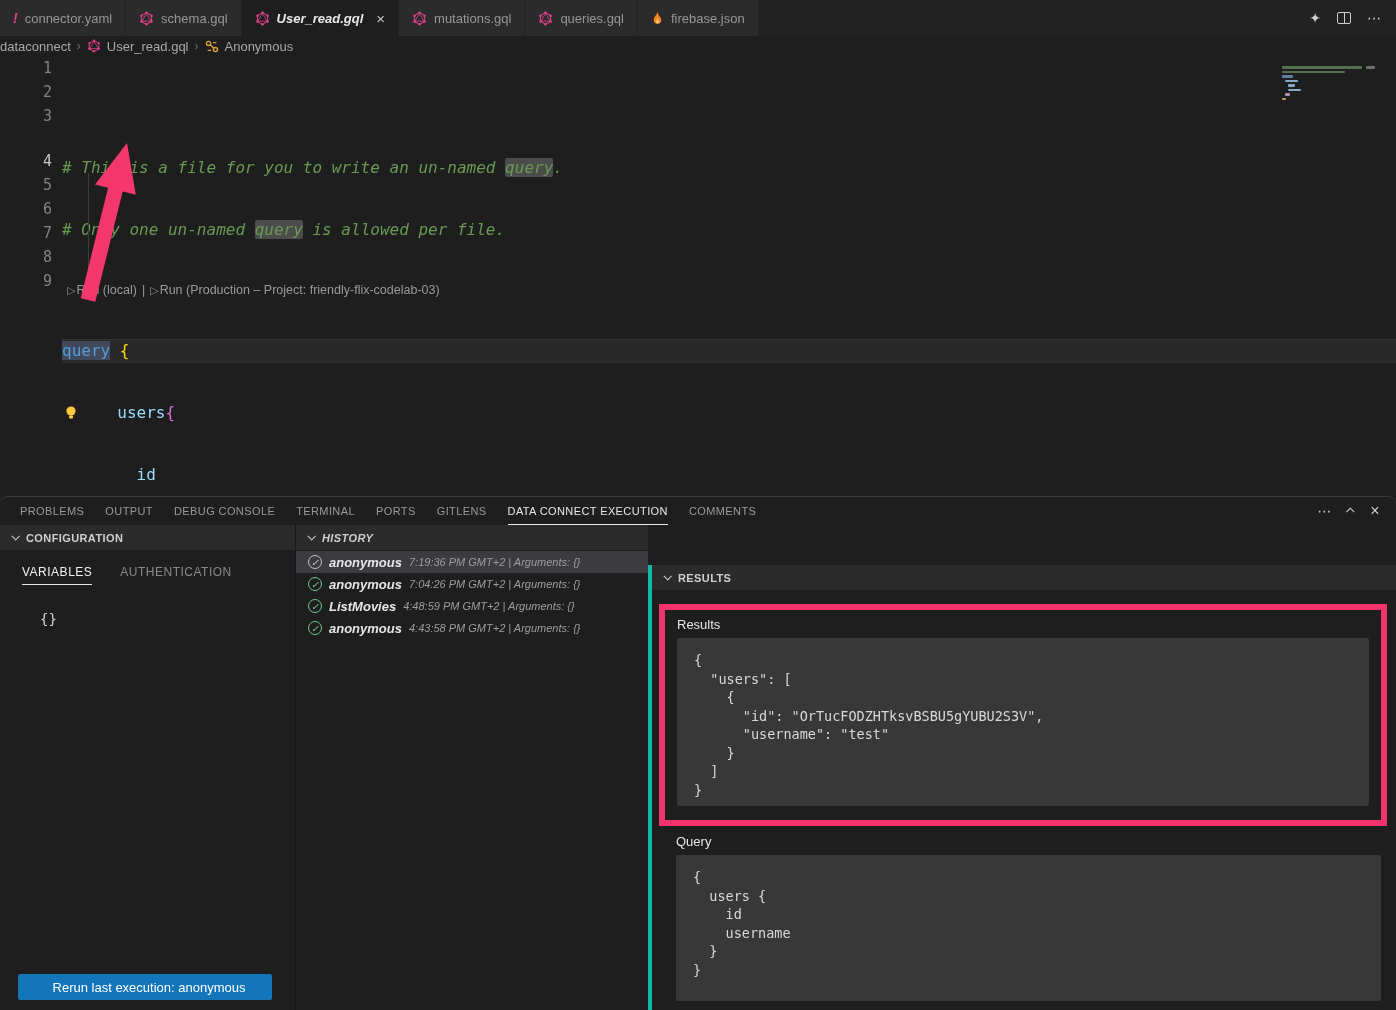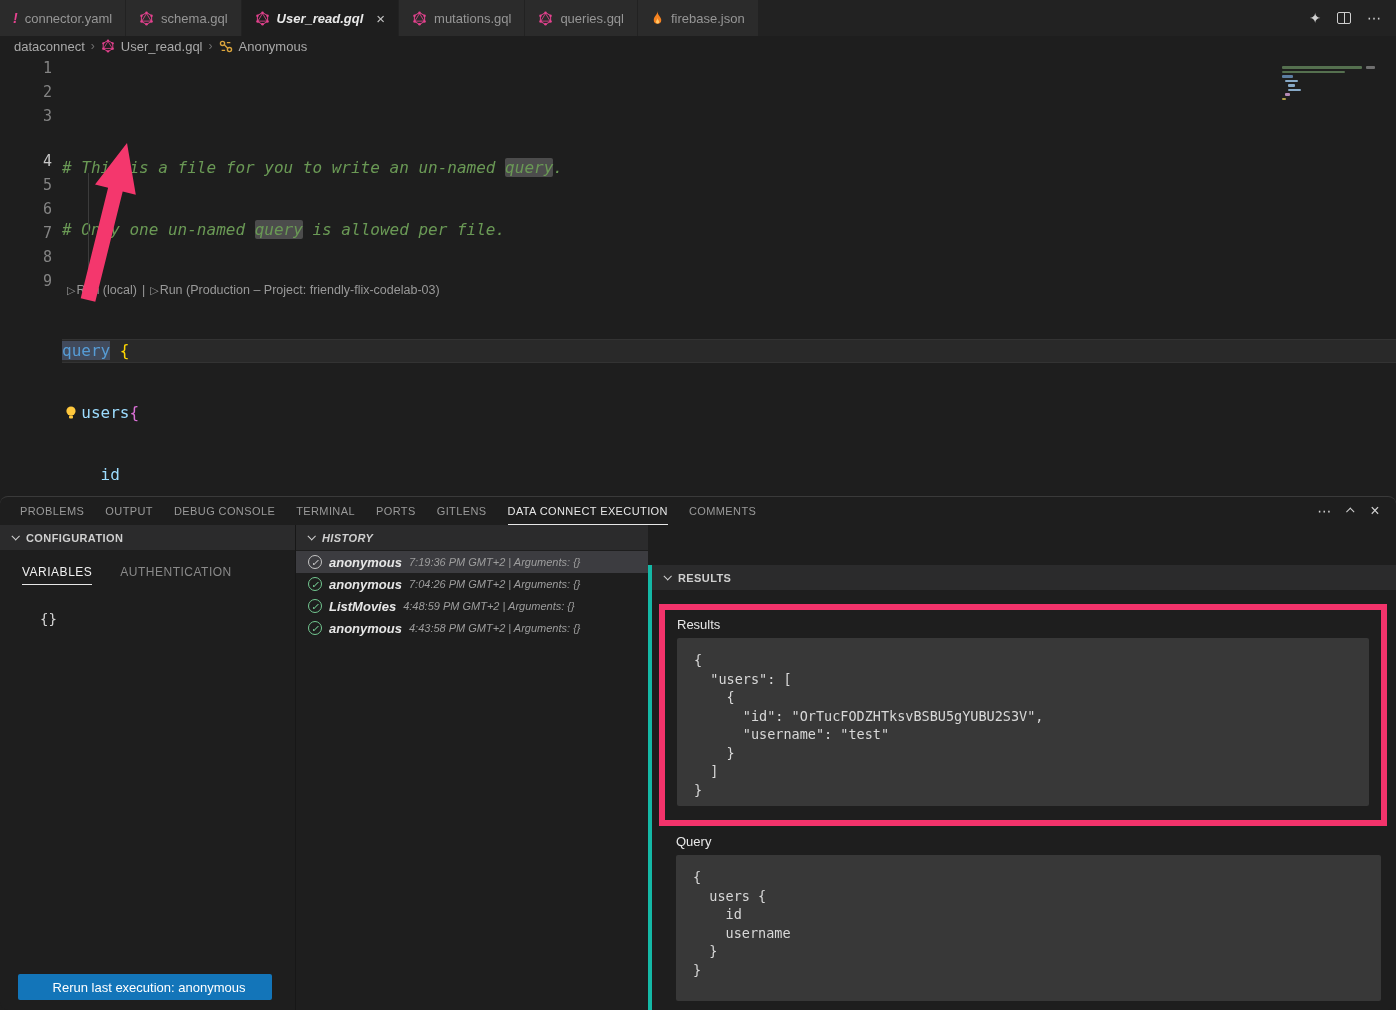--- a/index.html
+++ b/index.html
@@ -15,41 +15,41 @@
   .tab.active .tab-label { font-style:italic; font-weight:bold; }
   .tab-close { margin-left:6px; font-size:15px; color:#c4c4c4; line-height:1; }
   .warn-icon { color:#e5428f; font-weight:bold; font-size:14px; font-style:italic; }
   .tabbar-actions { margin-left:auto; display:flex; align-items:center; gap:16px; padding-right:14px; color:#cfcfcf; }
   .sparkle { font-size:14px; }
   .split-icon { width:14px; height:12px; border:1.4px solid #cfcfcf; border-radius:2px; position:relative; }
   .split-icon::after { content:""; position:absolute; left:50%; top:0; bottom:0; width:1.4px; background:#cfcfcf; }
   .ellipsis { font-size:14px; letter-spacing:1px; }
 
   
-  .breadcrumbs { height:20px; display:flex; align-items:center; gap:6px; padding-left:14px;
+  .breadcrumbs { height:20px; display:flex; align-items:center; gap:6px; 
                  font-size:13px; color:#a9a9a9; background:#1e1e1e;text-align:right; }
   .crumb-sep { color:#6e6e6e; font-size:12px; }
 
   
   .editor { position:relative; height:440px; background:#1e1e1e;
             font-family:"DejaVu Sans Mono", monospace; font-size:16px; }
   .editor-body { display:flex; }
   .gutter { width:62px; flex:none; color:#848484; text-align:right; }
   .gutter .row { height:24px; line-height:24px; padding-right:10px; font-size:15px; }
   .gutter .row.lens { height:21px; }
   .gutter .row.cur { color:#c6c6c6; }
   .code { flex:1; white-space:pre; }
   .code .row { height:24px; line-height:24px; position:relative; }
   .code .row.lens { height:21px; line-height:21px; font-family:"Liberation Sans",sans-serif;
                     font-size:12.5px; color:#999; padding-left:5px; display:flex; align-items:center; gap:5px; }
   .code .row.cur { background:rgba(255,255,255,0.05);
                    box-shadow: inset 0 1px 0 rgba(255,255,255,0.05), inset 0 -1px 0 rgba(255,255,255,0.05); }
   .tok-comment { color:#6a9955; font-style:italic; }
   .tok-kw { color:#569cd6; }
-  .tok-field { color:#9cdcfe; }
+  .tok-field { color:#9cdcfe;margin-left:36px; }
   .tok-brace-y { color:#ffd700; }
   .tok-brace-m { color:#da70d6; }
   .word-hl { background:#4c4c4c; border-radius:2px; }
   .sel-hl { background:#414a5c; }
   .lens-link { color:#999; cursor:pointer; }
   .lens-play { font-size:11px; margin-right:1px; }
   .indent-guide { position:absolute; left:88px; top:117px; width:1px; height:96px; background:#3c3c3c; }
   .bulb { position:absolute; left:3px; top:5px; width:12px; height:14px; }
 
   

